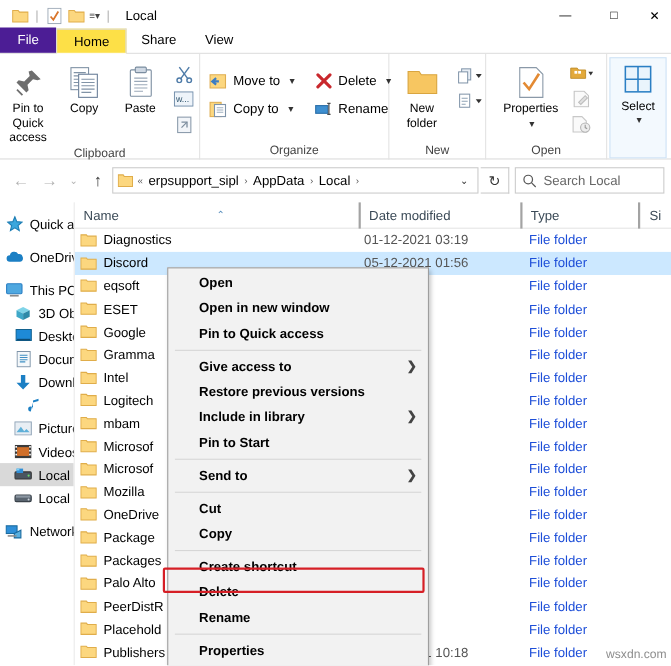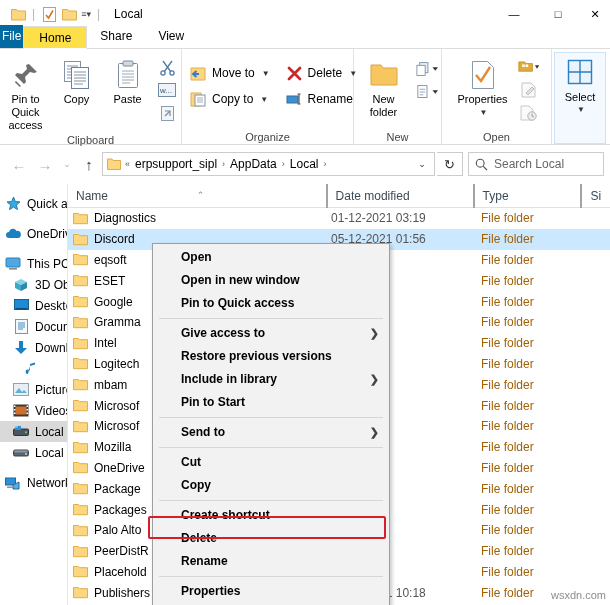--- a/index.html
+++ b/index.html
@@ -56,22 +56,22 @@
     border-bottom: 1px solid #dcdcdc;
   }
   .tab {
     height: 23px; line-height: 23px;
     padding: 0 13px;
     font-size: 12px; color: #000;
     background: transparent;
     white-space: nowrap;
   }
   .tab.file {
-    background: #0369a1; color: #fff;
-    padding: 0 2px;
+    background: #4c1d95; color: #fff;
+    padding: 0 16px;
   }
   .tab.active {
     background: #fde047;
     border: 1px solid #dcdcdc;
     border-bottom: 1px solid #fff;
     position: relative; top: 1px;
     padding: 0 15px;
   }
 
   
@@ -208,21 +208,21 @@
   }
   .frow {
     position: relative;
     height: 20.8px;
     display: flex; align-items: center;
     font-size: 12px; color: #000;
   }
   .frow.sel { background: #cce8ff; }
   .fname { display: flex; align-items: center; gap: 6px; width: 263px; padding-left: 5px; white-space: nowrap; overflow: hidden;}
   .fdate { width: 150px; color: #555; font-size: 12px; white-space: nowrap;}
-  .ftype { width: 110px; color: #a16207; font-size: 12px; white-space: nowrap;}
+  .ftype { width: 110px; color: #1d4ed8; font-size: 12px; white-space: nowrap;}
   .folder-ico { width: 15px; height: 13px; flex: none; }
 
   
   .ctxmenu {
     position: absolute;
     left: 152px; top: 243px;
     width: 238px;
     background: #f2f2f2;
     border: 1px solid #9e9e9e;
     box-shadow: 2px 2px 4px rgba(0,0,0,0.22);

